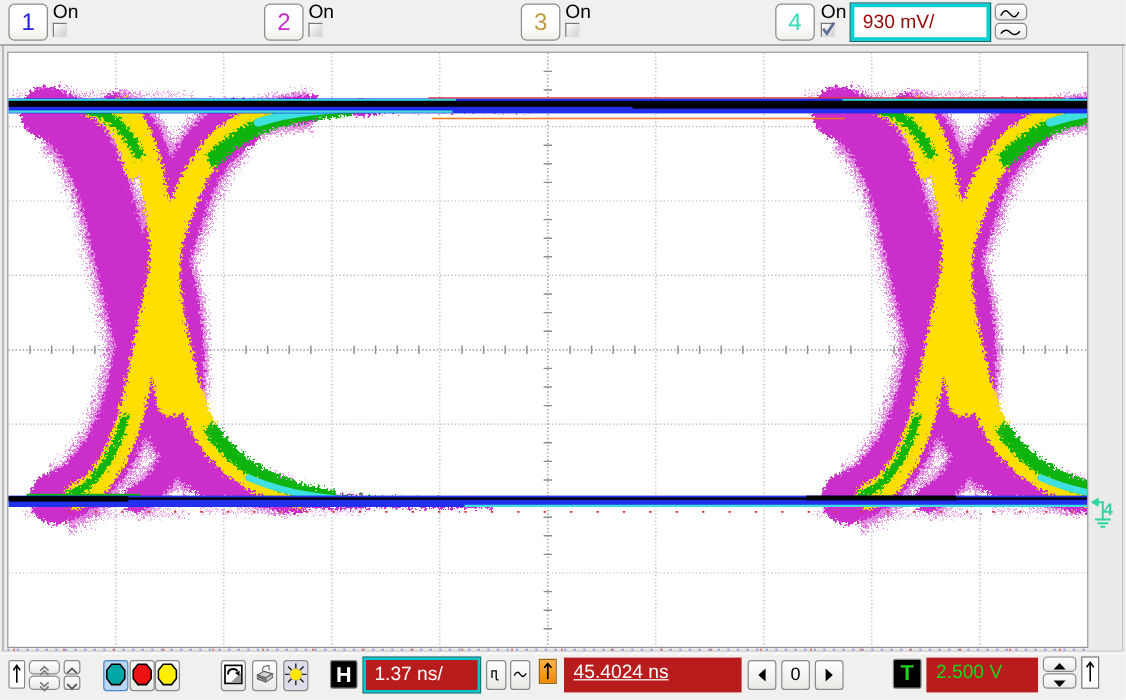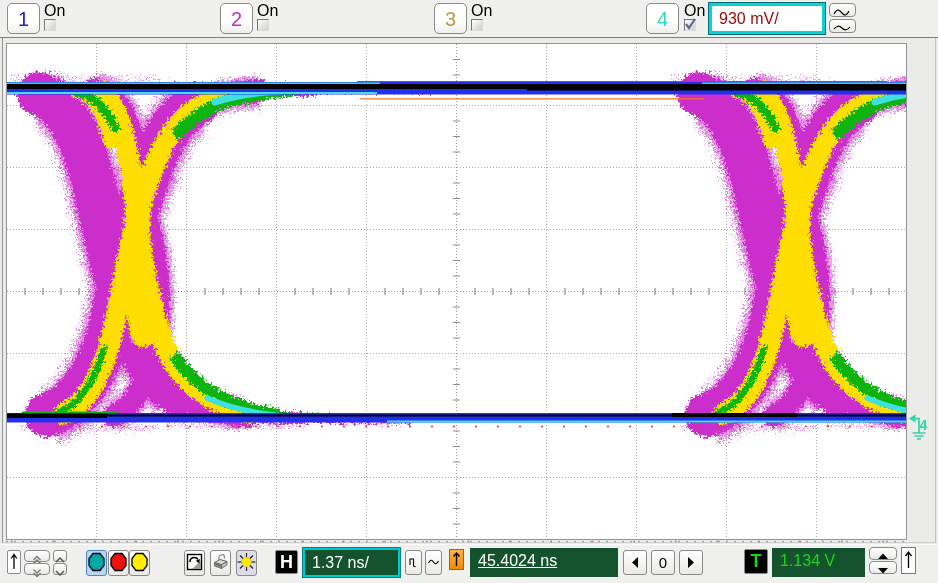--- a/index.html
+++ b/index.html
@@ -10,21 +10,21 @@
   .btn{position:absolute;background:linear-gradient(#ffffff,#e9e9e6);
        border:1px solid #8a8a8a;border-radius:4px;box-sizing:border-box;}
   .chbtn{width:33px;height:31px;top:3px;border-radius:5px;
          font-size:20px;text-align:center;line-height:30px;
          background:linear-gradient(#ffffff 60%,#eeeeea);}
   .onlbl{position:absolute;top:2px;font-size:16px;color:#000;}
   .cb{position:absolute;top:19px;width:12px;height:12px;box-sizing:border-box;
       border-top:1px solid #777;border-left:1px solid #777;
       border-bottom:1px solid #ddd;border-right:1px solid #ddd;
       background:linear-gradient(135deg,#ffffff,#cfcfcc);}
-  .blackbox{position:absolute;background:#14532d;color:#fff;font-size:16px;
+  .blackbox{position:absolute;background:#b91c1c;color:#fff;font-size:16px;
             box-sizing:border-box;}
   .cyanborder{border:2px solid #00c9cf;outline:1px solid #077d85;}
 </style>
 </head>
 <body>
 
 <div class="abs" style="left:0;top:0;width:938px;height:37px;background:#f0f0ee;"></div>
 
 <div class="btn chbtn" style="left:7px;color:#2424d8;">1</div>
 <div class="onlbl" style="left:44px;">On</div>
@@ -310,21 +310,21 @@
 <div class="btn" style="left:651px;top:550px;width:24px;height:25px;border-radius:3px;text-align:center;font-size:15px;line-height:23px;">0</div>
 <div class="btn" style="left:679px;top:550px;width:24px;height:25px;border-radius:3px;">
  <svg width="22" height="23">
       <path d="M8 6 L14 11.5 L8 17 Z" fill="#000"></path>
     </svg>
 </div>
 
 <div class="abs" style="left:744px;top:549px;width:24px;height:25px;background:#000;border:1px solid #888;border-radius:2px;
      color:#1ed31e;font-size:18px;font-weight:bold;text-align:center;line-height:22px;box-sizing:border-box;">T</div>
 <div class="blackbox" style="left:772px;top:548px;width:93px;height:29px;color:#1ed31e;">
-  <div style="position:absolute;left:8px;top:4px;">1.134 V</div>
+  <div style="position:absolute;left:8px;top:4px;">2.500 V</div>
 </div>
 
 <div class="btn" style="left:869px;top:547px;width:28px;height:13px;border-radius:4px;">
  <svg width="26" height="11">
       <path d="M13 2.5 L18 8 L8 8 Z" fill="#000"></path>
     </svg>
 </div>
 <div class="btn" style="left:869px;top:561px;width:28px;height:13px;border-radius:4px;">
  <svg width="26" height="11">
       <path d="M13 8.5 L18 3 L8 3 Z" fill="#000"></path>

